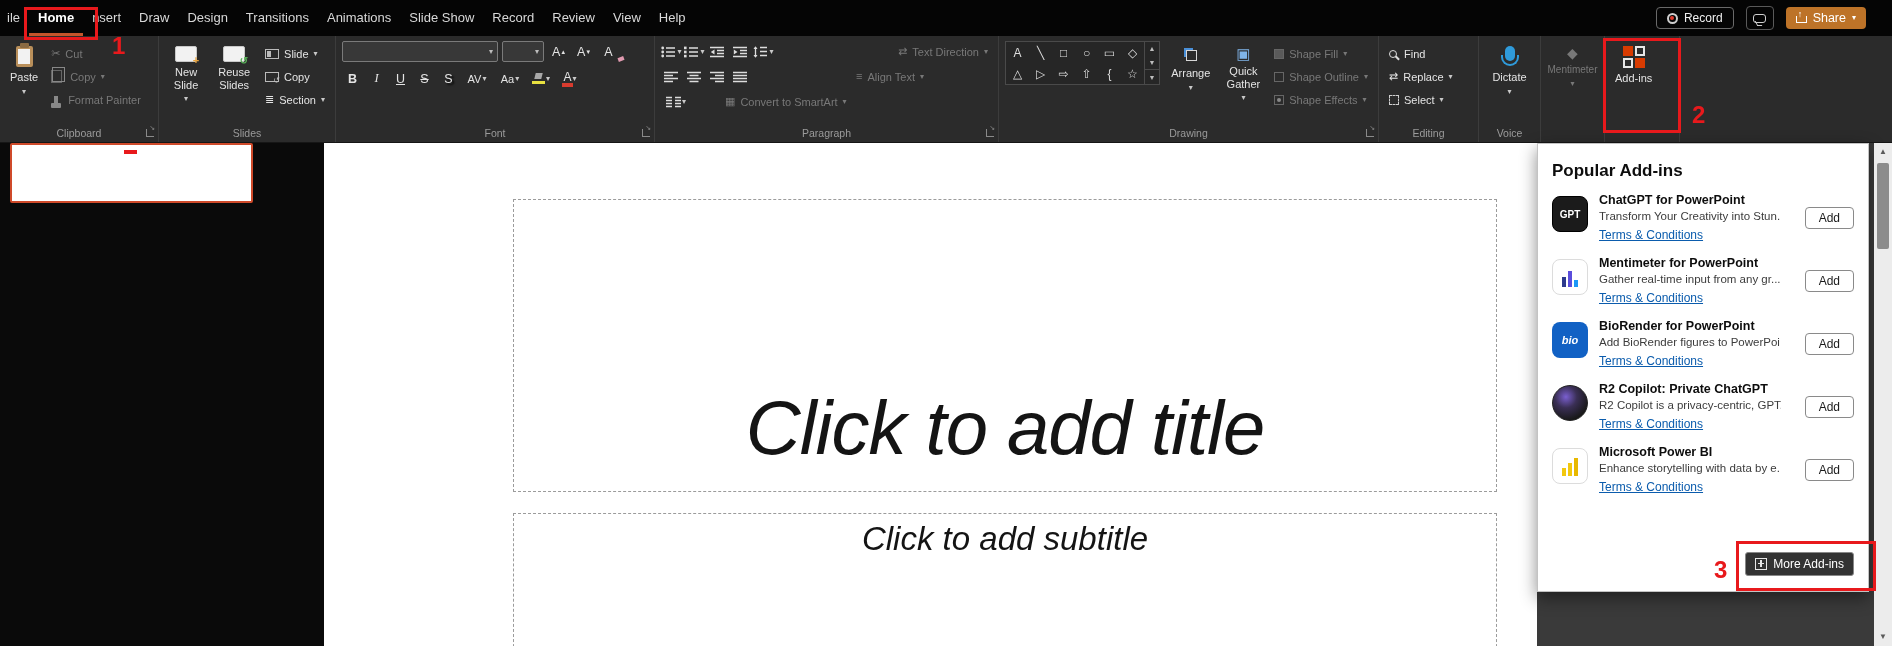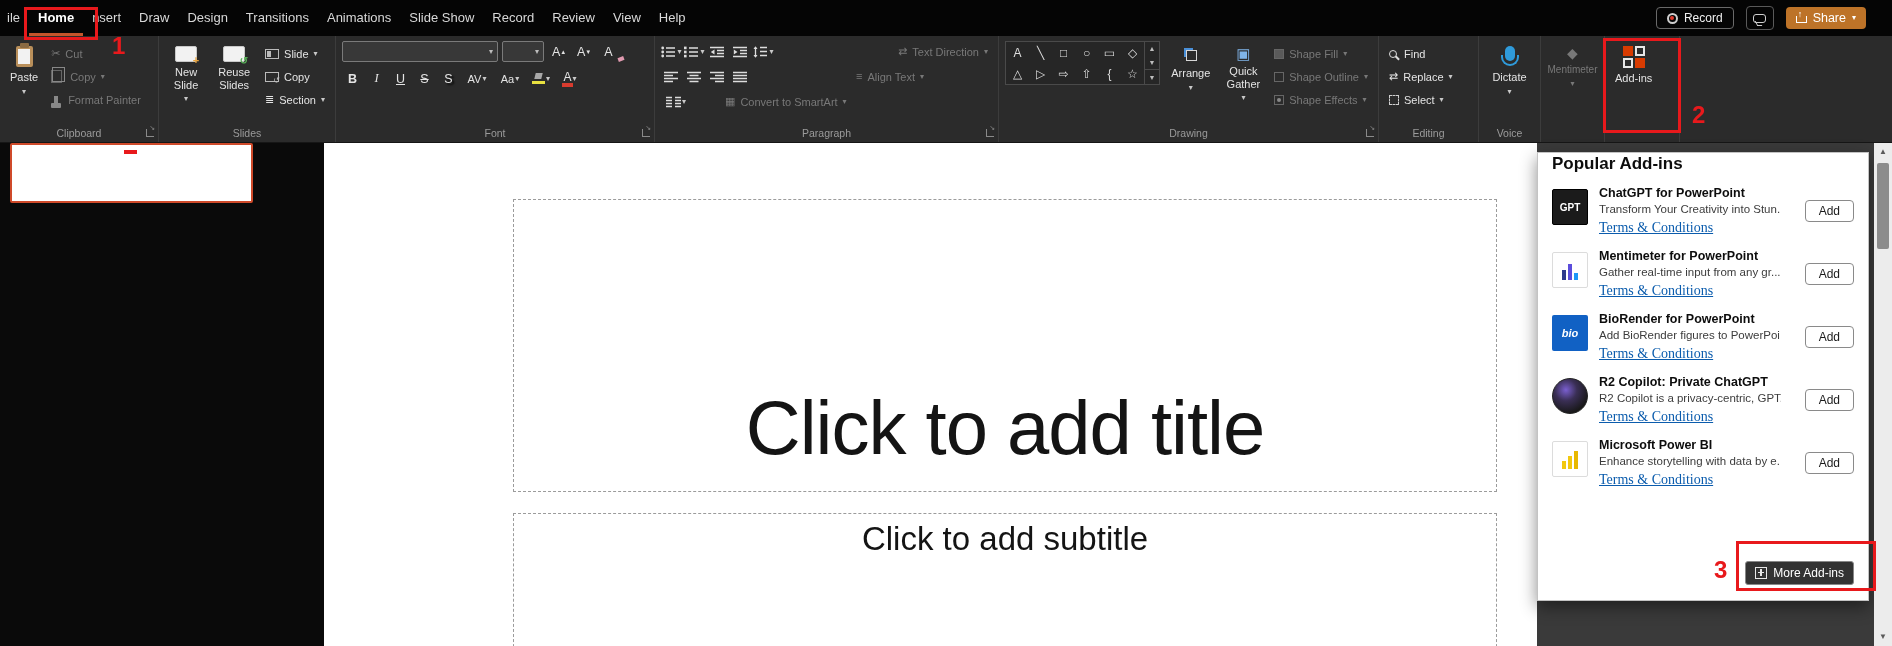--- a/index.html
+++ b/index.html
@@ -109,41 +109,41 @@
   .ic-sens { font-size:14px; line-height:1; }
 
   
   .thumbs { position:absolute; left:0; top:143px; width:324px; bottom:0; background:#0a0a0a; z-index:1; }
   .thumb { position:absolute; left:10px; top:0; width:243px; height:60px; background:#fff; border:2px solid #cf4a2a; border-radius:2px; }
   .thumb-mark { position:absolute; left:112px; top:5px; width:13px; height:4px; background:#e8191c; }
 
   
   .canvas { position:absolute; left:324px; top:143px; right:0; bottom:0; background:#3a3a3a; z-index:1; }
   .slide { position:absolute; left:0; top:0; width:1213px; height:503px; background:#fff; overflow:hidden; }
-  .ph { position:absolute; left:189px; width:984px; border:1.5px dashed #9b9b9b; display:flex; justify-content:center; color:#141414; }
+  .ph { position:absolute; left:189px; width:984px; border:1.5px dashed #9b9b9b; display:flex; justify-content:center; color:#141414;font-style:italic; }
   .ph.title { top:56px; height:293px; align-items:flex-end; padding-bottom:20px; font-size:76px; font-weight:300; letter-spacing:-1px; }
   .ph.subtitle { top:370px; height:240px; align-items:flex-start; padding-top:6px; font-size:33px; font-weight:300; }
 
   
-  .addins-panel { position:absolute; left:1537px; top:152px; width:332px; height:449px; background:#ffffff; border:1px solid #c3c3c3; box-shadow:0 6px 16px rgba(0,0,0,.45); color:#111; z-index:5; padding:1px 14px; }
+  .addins-panel { position:absolute; left:1537px; top:143px; width:332px; height:449px; background:#ffffff; border:1px solid #c3c3c3; box-shadow:0 6px 16px rgba(0,0,0,.45); color:#111; z-index:5; padding:17px 14px; }
   .panel-title { font-size:17px; font-weight:bold; color:#0d0d0d; margin-bottom:12px; }
   .addin-list { display:flex; flex-direction:column; gap:13px; }
   .addin-item { display:flex; align-items:flex-start; gap:11px; }
-  .addin-icon { width:36px; height:36px; border-radius:2px; flex:none; display:flex; align-items:center; justify-content:center; margin-top:3px; }
+  .addin-icon { width:36px; height:36px; border-radius:8px; flex:none; display:flex; align-items:center; justify-content:center; margin-top:3px; }
   .addin-icon.gpt { background:#1b1b1b; color:#fff; font-size:10px; font-weight:bold; border:1px solid #000; }
   .addin-icon.bio { background:#1161c4; color:#fff; font-size:11px; font-weight:bold; font-style:italic; }
   .addin-icon.box { background:#fff; border:1px solid #dcdcdc; gap:2px; align-items:flex-end; padding-bottom:7px; }
   .addin-icon.box i { display:block; width:4px; }
   .menti-b1 { height:10px; background:#2d3a8c; } .menti-b2 { height:16px; background:#5b4ddc; } .menti-b3 { height:7px; background:#1c98f7; }
   .pbi-b1 { height:8px; background:#f2c80f; } .pbi-b2 { height:13px; background:#f2c80f; } .pbi-b3 { height:18px; background:#e8b800; }
   .addin-icon.r2 { background:radial-gradient(circle at 38% 32%, #7a5fd0 0%, #3a2f55 35%, #181818 75%); border-radius:50%; border:1px solid #222; }
   .addin-text { width:182px; overflow:hidden; }
   .addin-name { font-size:12.5px; font-weight:bold; color:#0d0d0d; white-space:nowrap; margin-bottom:3px; }
   .addin-desc { font-size:11.5px; color:#3c3c3c; white-space:nowrap; margin-bottom:3px; }
-  .addin-terms { font-size:14px; color:#0b5cad; text-decoration:underline; display:inline-block;font-family:Liberation Serif, serif; }
+  .addin-terms { font-size:12px; color:#0b5cad; text-decoration:underline; display:inline-block; }
   .addin-add { margin-left:auto; align-self:center; background:#fff; border:1px solid #8a8a8a; border-radius:4px; padding:3px 13px; font-size:12px; color:#1a1a1a; }
   .more-btn { position:absolute; right:14px; bottom:15px; background:#333; color:#fff; border:1px solid #888; border-radius:3px; padding:4px 9px; font-size:12px; display:flex; align-items:center; gap:6px; }
   .ic-plusbox { width:12px; height:12px; border:1.4px solid #e8e8e8; position:relative; }
   .ic-plusbox::before { content:''; position:absolute; left:1.5px; top:3.8px; width:6.5px; height:1.4px; background:#e8e8e8; }
   .ic-plusbox::after { content:''; position:absolute; left:4.1px; top:1.3px; width:1.4px; height:6.5px; background:#e8e8e8; }
 
   
   .vscroll { position:absolute; right:0; top:143px; bottom:0; width:18px; background:#ececec; z-index:6; display:flex; flex-direction:column; align-items:center; }
   .vscroll .arr { font-size:8px; color:#5a5a5a; height:16px; display:flex; align-items:center; }
   .vscroll .thumbbar { position:absolute; left:3px; right:3px; top:20px; height:86px; background:#8c8c8c; border-radius:2px; }

